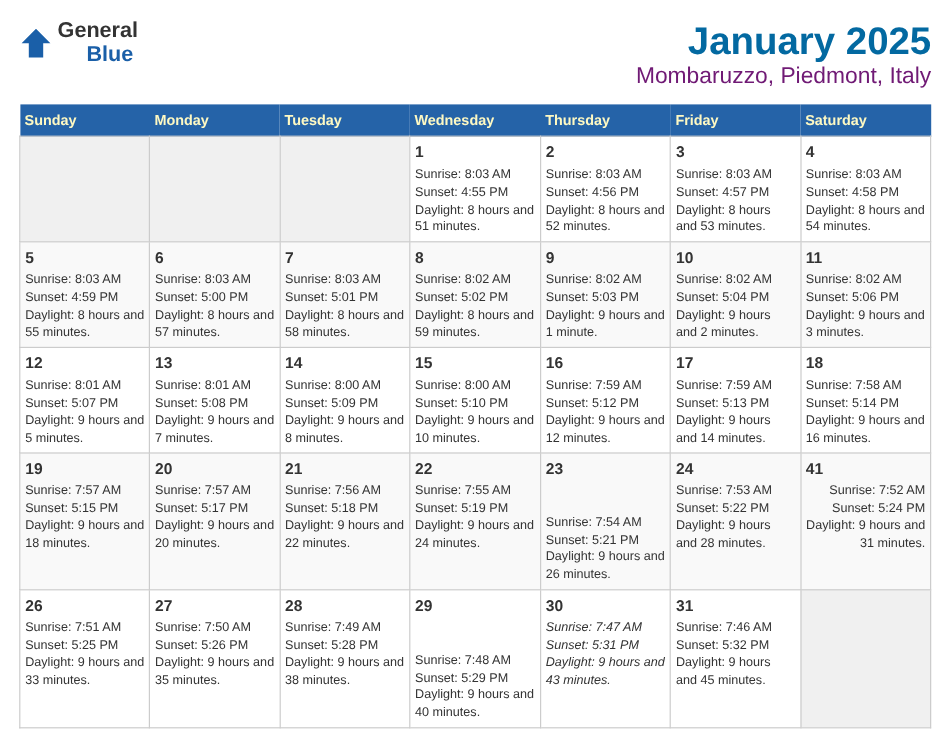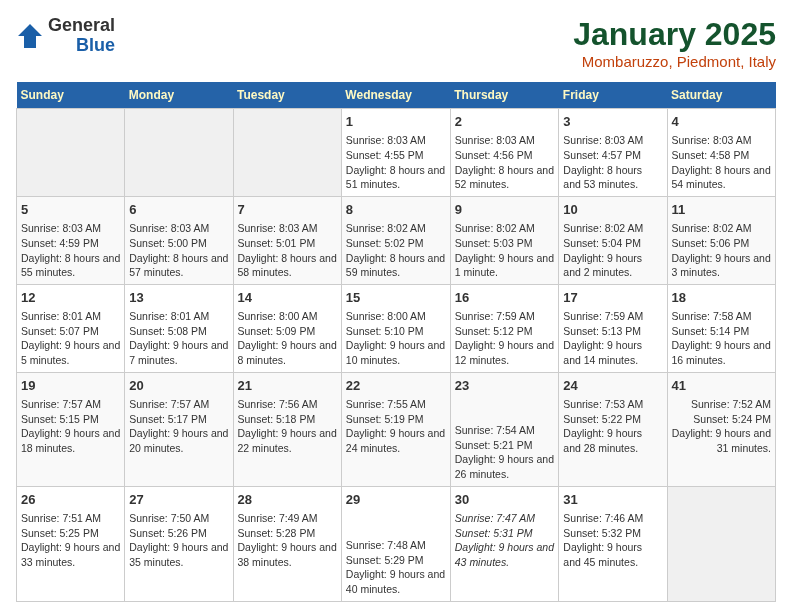--- a/index.html
+++ b/index.html
@@ -12,21 +12,20 @@
     }
     .header {
       display: flex;
       justify-content: space-between;
       align-items: flex-start;
       margin-bottom: 12px;
     }
     .logo {
       display: flex;
       align-items: center;
-      text-align: right;
     }
     .logo-text {
       display: flex;
       flex-direction: column;
       line-height: 1.1;
     }
     .logo-general {
       font-size: 18px;
       font-weight: bold;
       color: #333;
@@ -41,25 +40,25 @@
       width: 28px;
       height: 28px;
       margin-right: 4px;
     }
     .title-block {
       text-align: right;
     }
     .calendar-title {
       font-size: 32px;
       font-weight: bold;
-      color: #14532d;
+      color: #0369a1;
     }
     .calendar-subtitle {
-      font-size: 15px;
-      color: #c2410c;
+      font-size: 19px;
+      color: #701a75;
     }
     table {
       width: 100%;
       border-collapse: collapse;
       font-size: 11px;
     }
     thead tr th {
       background-color: #2563a8;
       color: #fef9c3;
       padding: 6px 4px;

